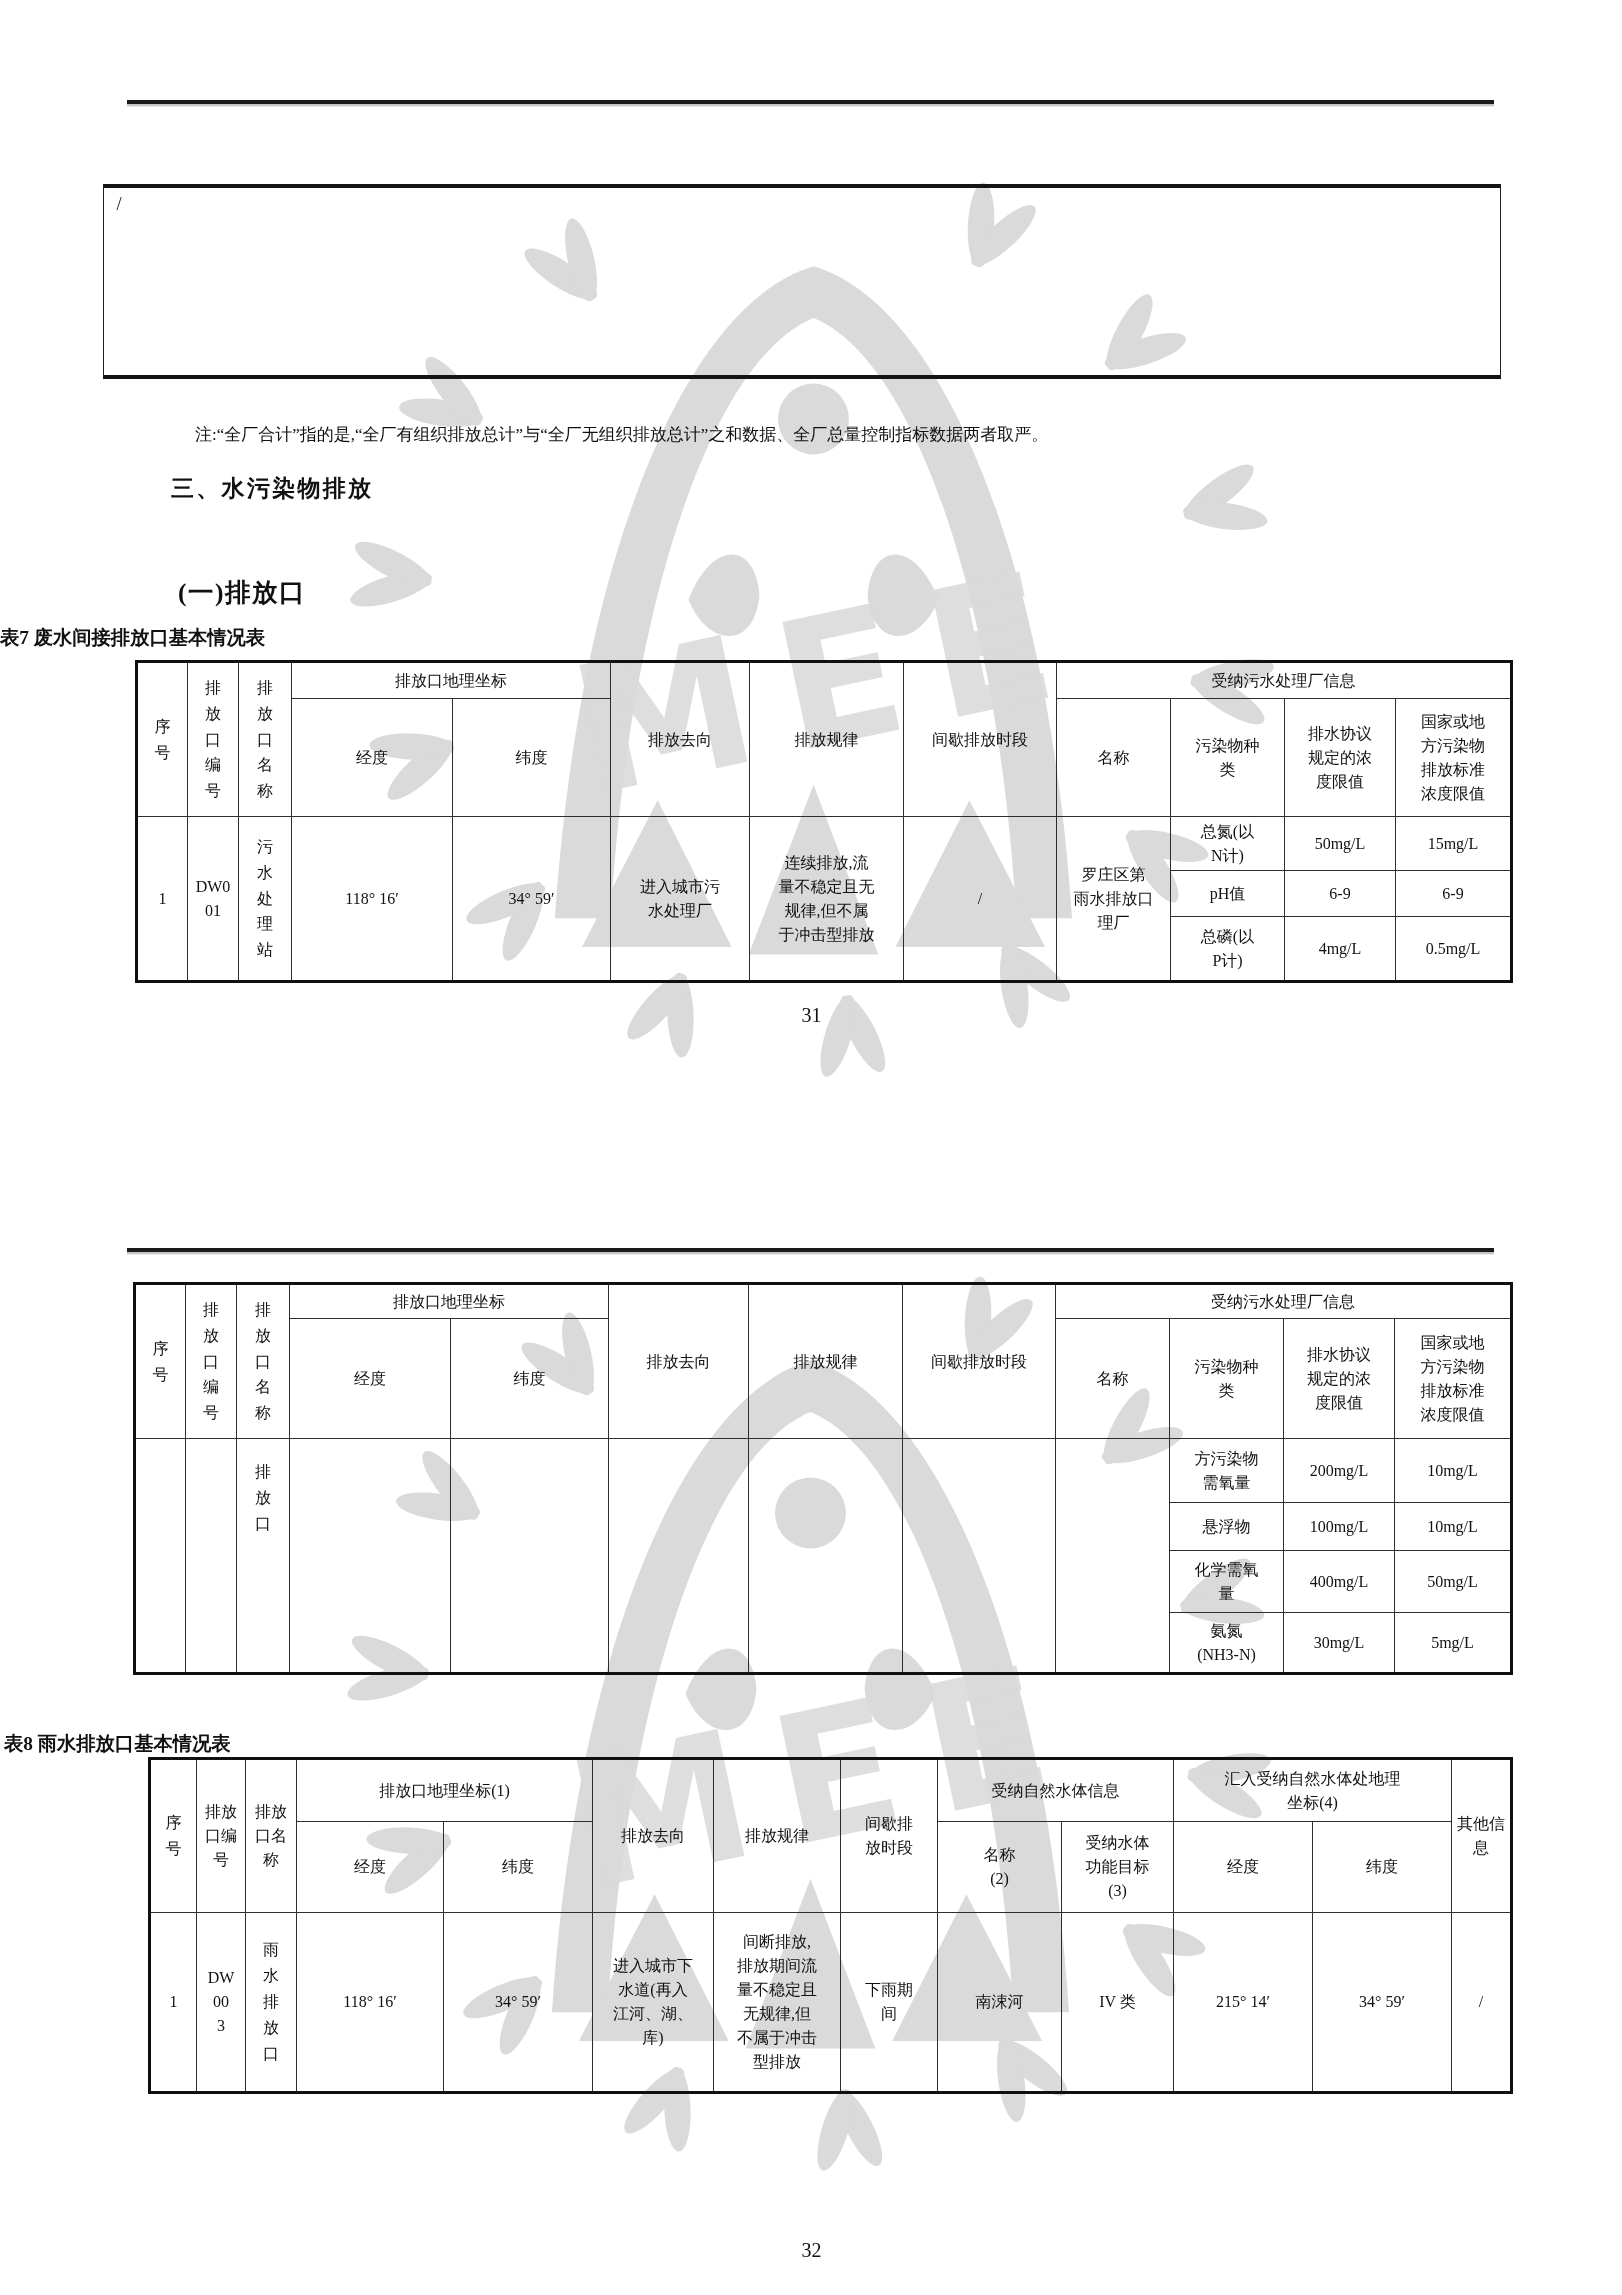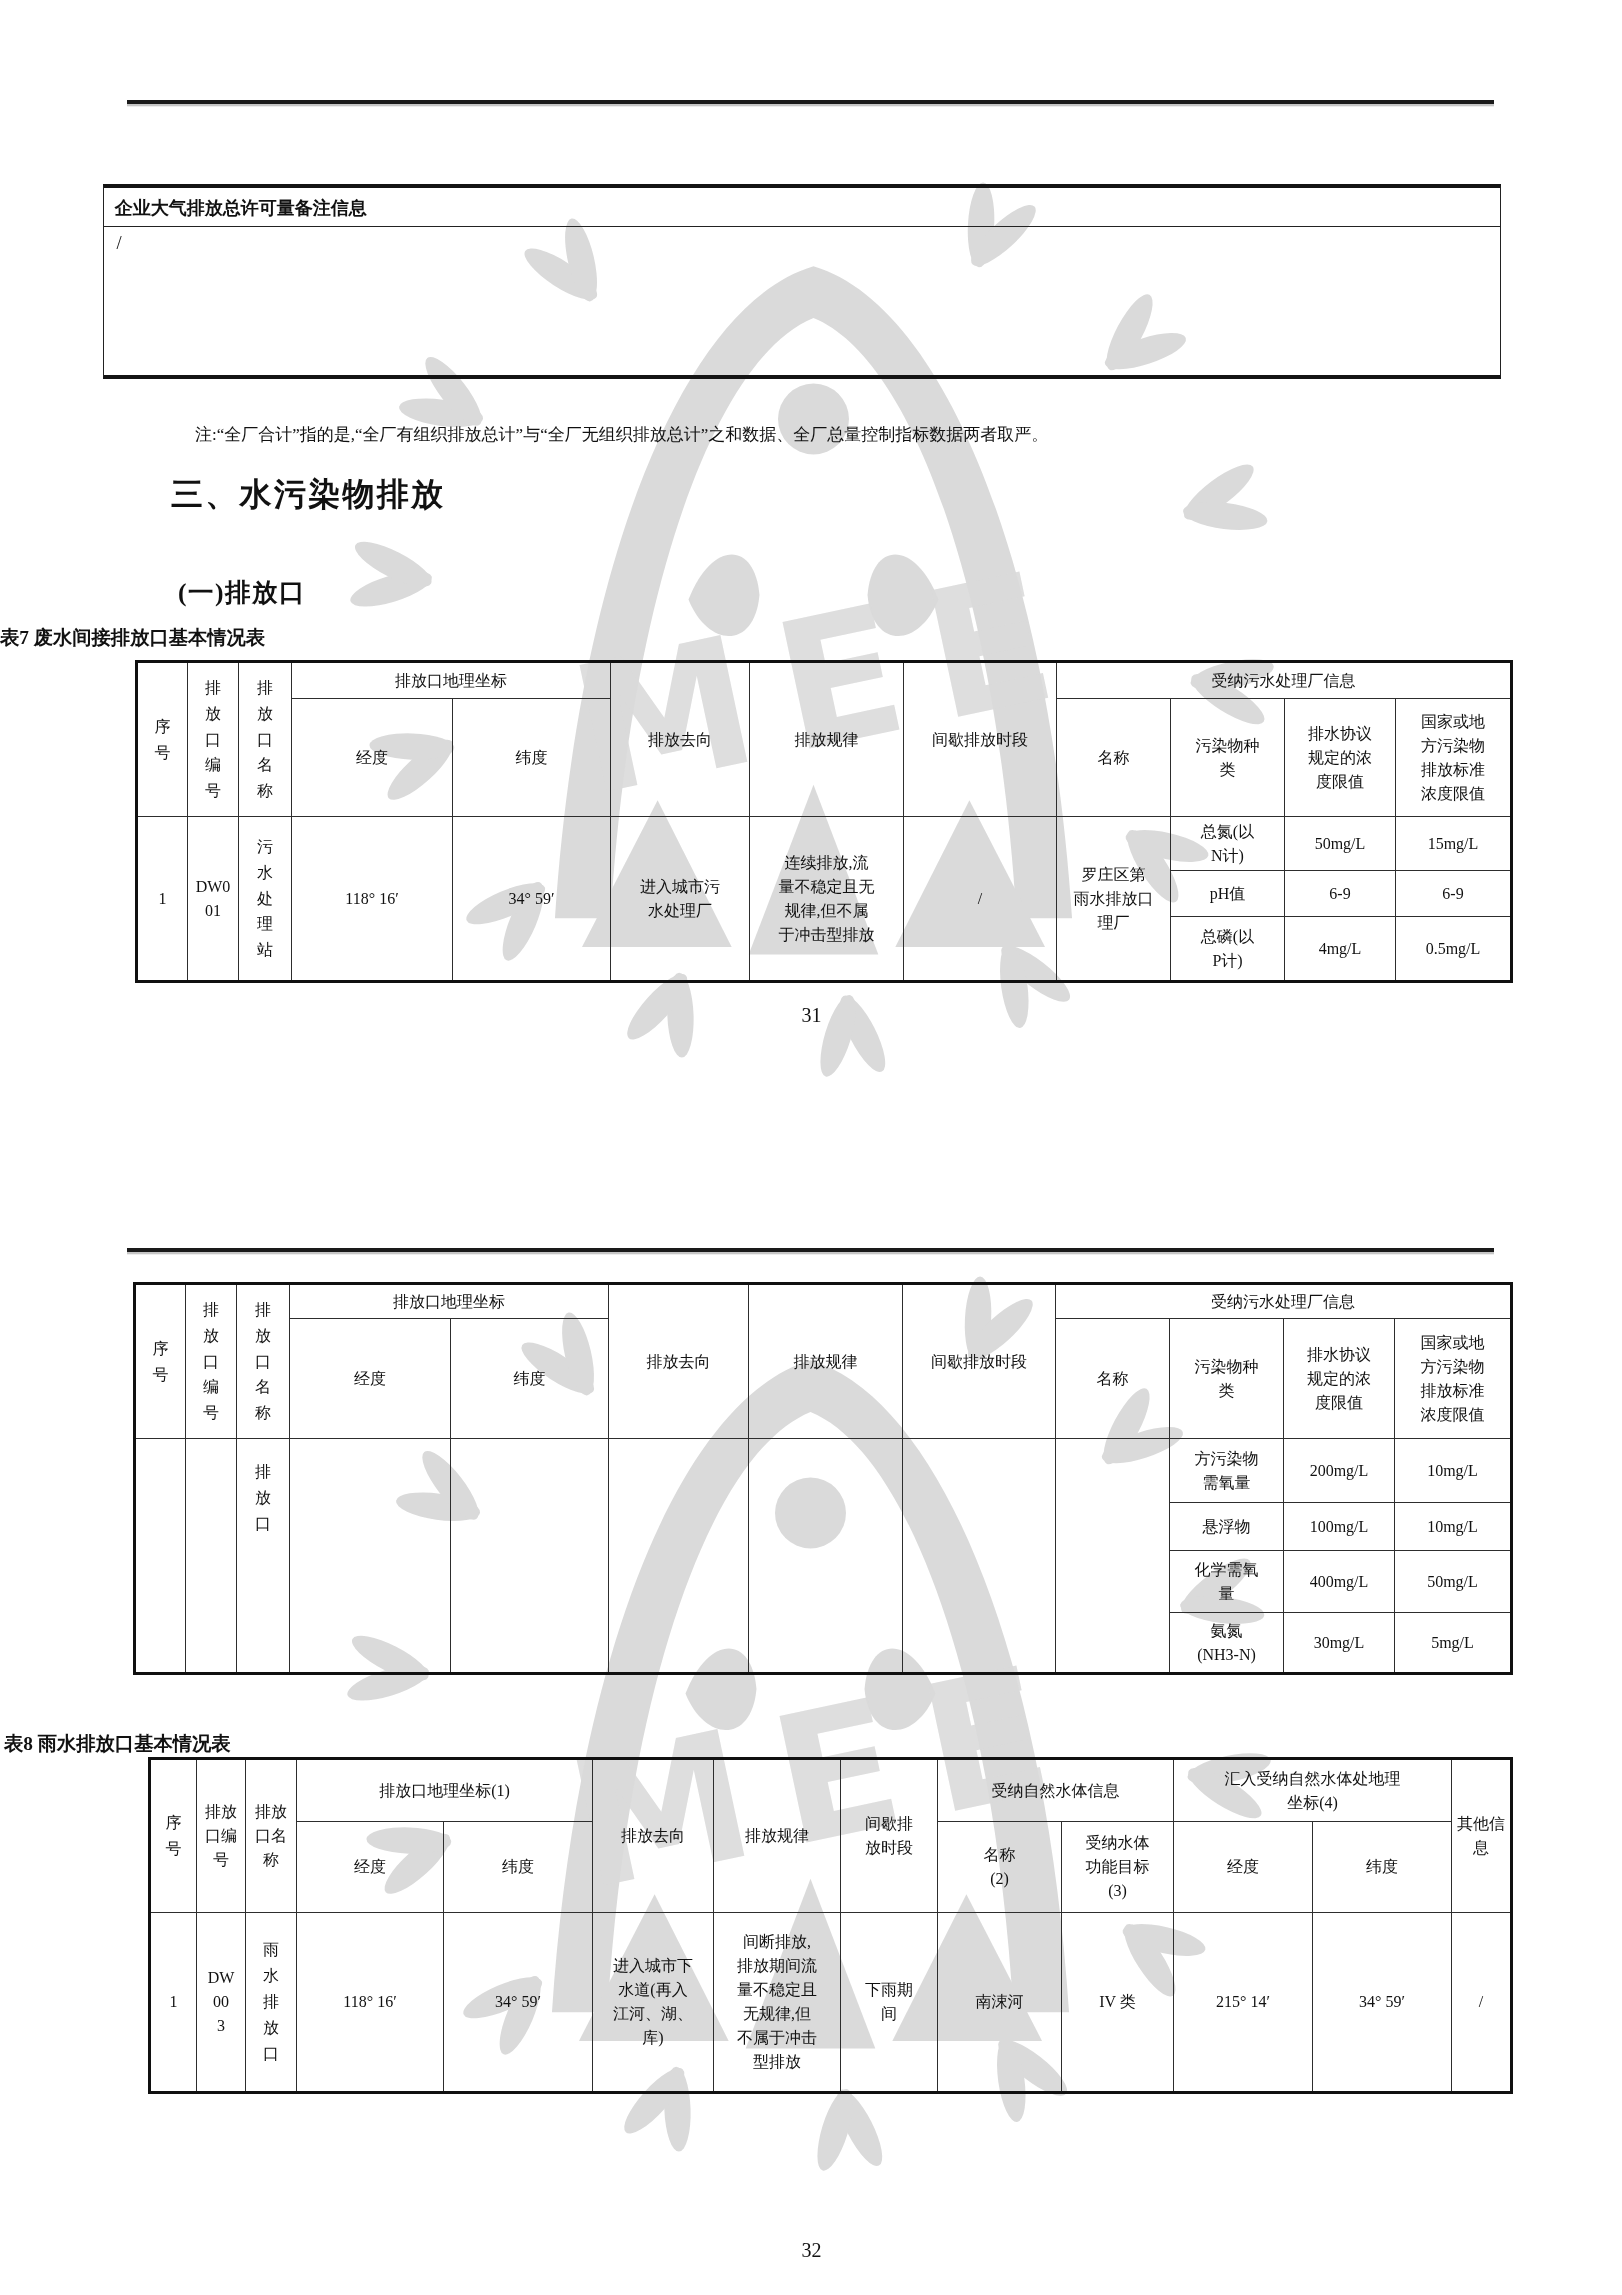--- a/index.html
+++ b/index.html
@@ -6,21 +6,21 @@
   .canvas{position:relative;width:1623px;height:2295px;background:#fff;overflow:hidden;
           font-family:"Liberation Serif", serif;color:#111;}
   .abs{position:absolute;z-index:2;}
   .wm{position:absolute;z-index:1;opacity:.85;}
   .rule{height:3.9px;background:#1a1a1a;box-shadow:0 2.3px 0 rgba(150,150,150,.55);}
   .remark-box{border-top:4.6px solid #141414;border-bottom:4.6px solid #141414;
               border-left:1.5px solid #222;border-right:1.5px solid #222;box-sizing:border-box;}
   .remark-title{font-weight:bold;font-size:18px;padding:7.7px 10.8px 6.2px 10.8px;border-bottom:1.5px solid #222;}
   .remark-content{font-size:18.5px;padding:6.2px 12.4px;text-align:left;}
   .note{font-size:17px;line-height:1.4;margin-left:24px;}
-  .h-main{font-size:32px;font-weight:bold;letter-spacing:2.3px;}
+  .h-main{font-size:23px;font-weight:bold;letter-spacing:2.3px;}
   .h-sub{font-size:25.5px;font-weight:bold;letter-spacing:1.5px;}
   .tbl-title{font-size:19.3px;font-weight:bold;text-align:left;}
   .pgnum{text-align:center;font-size:20px;}
   table.tb{border-collapse:collapse;table-layout:fixed;border:3.9px solid #101010;background:transparent;}
   .tb th,.tb td{border:1.5px solid #2d2d2d;font-weight:normal;font-size:16px;text-align:center;
                 vertical-align:middle;padding:2.3px 4.6px;line-height:1.5;word-break:break-all;}
   .pre{white-space:pre-line;}
   .vt{display:inline-block;width:1.18em;word-break:break-all;line-height:1.62;text-align:center;}
   .vt2{display:inline-block;width:2.3em;word-break:break-all;line-height:1.5;text-align:center;}
 </style>
@@ -159,21 +159,20 @@
       <path d="M -300 432 L -202 242 L -106 432 Z"></path>
       <path d="M -84 442 L 0 222 L 84 442 Z"></path>
       <path d="M 106 432 L 202 242 L 300 432 Z"></path>
       <text x="0" y="170" font-size="230" font-weight="bold" letter-spacing="40" text-anchor="middle" transform="rotate(-12)" font-family="DejaVu Sans, sans-serif" opacity="0.9">MEE</text>
     </g>
   </svg>
 
   <div class="abs rule" style="left:127px;top:100px;width:1367px"></div>
 
   <div class="abs remark-box" style="left:103px;top:184px;width:1398px;height:195px">
-    <div class="remark-title">企业大气排放总许可量备注信息</div>
     <div class="remark-content">/</div>
   </div>
 
   <div class="abs note" style="left:171px;top:423px;width:1313px">注:“全厂合计”指的是,“全厂有组织排放总计”与“全厂无组织排放总计”之和数据、全厂总量控制指标数据两者取严。</div>
 
   <div class="abs h-main" style="left:171px;top:473px">三、水污染物排放</div>
 
   <div class="abs h-sub" style="left:178px;top:575px">(一)排放口</div>
 
   <div class="abs tbl-title" style="left:0;top:624px;width:1623px">表7 废水间接排放口基本情况表</div>

